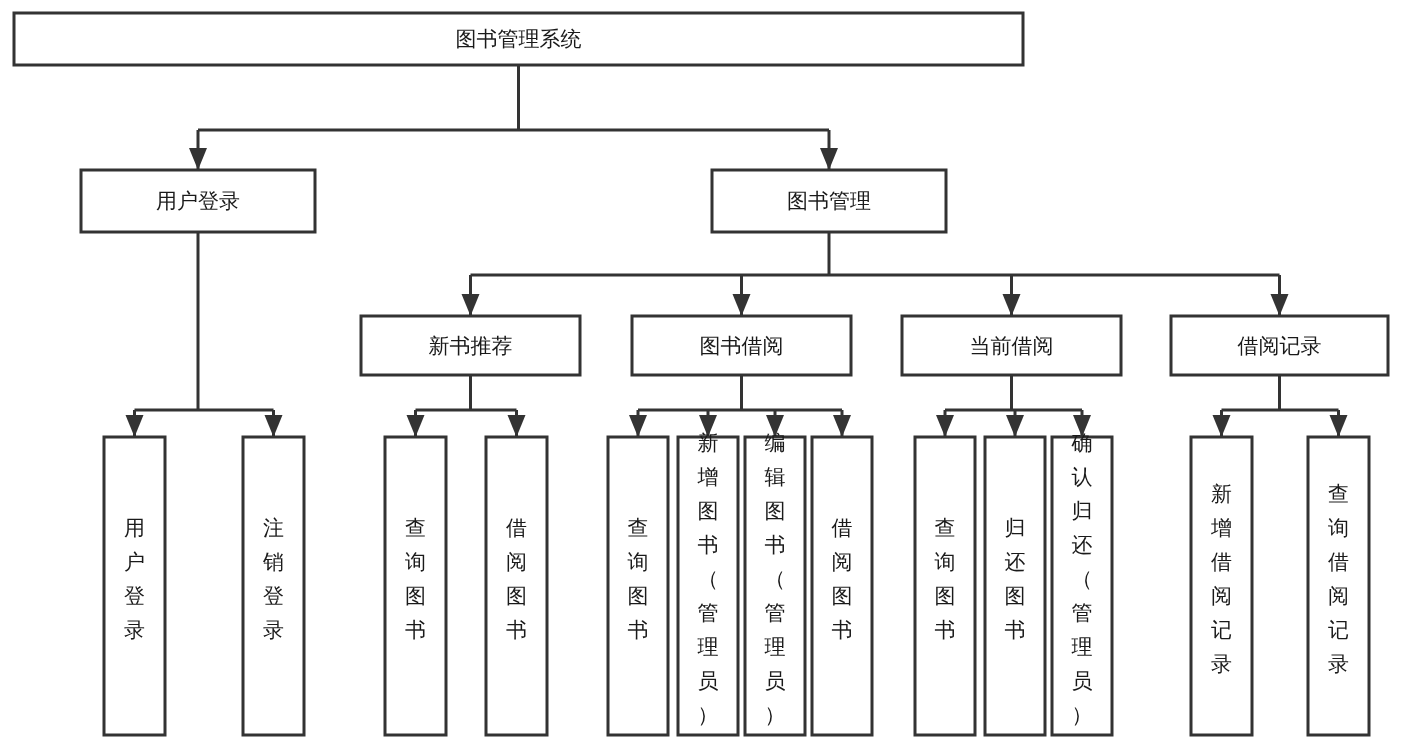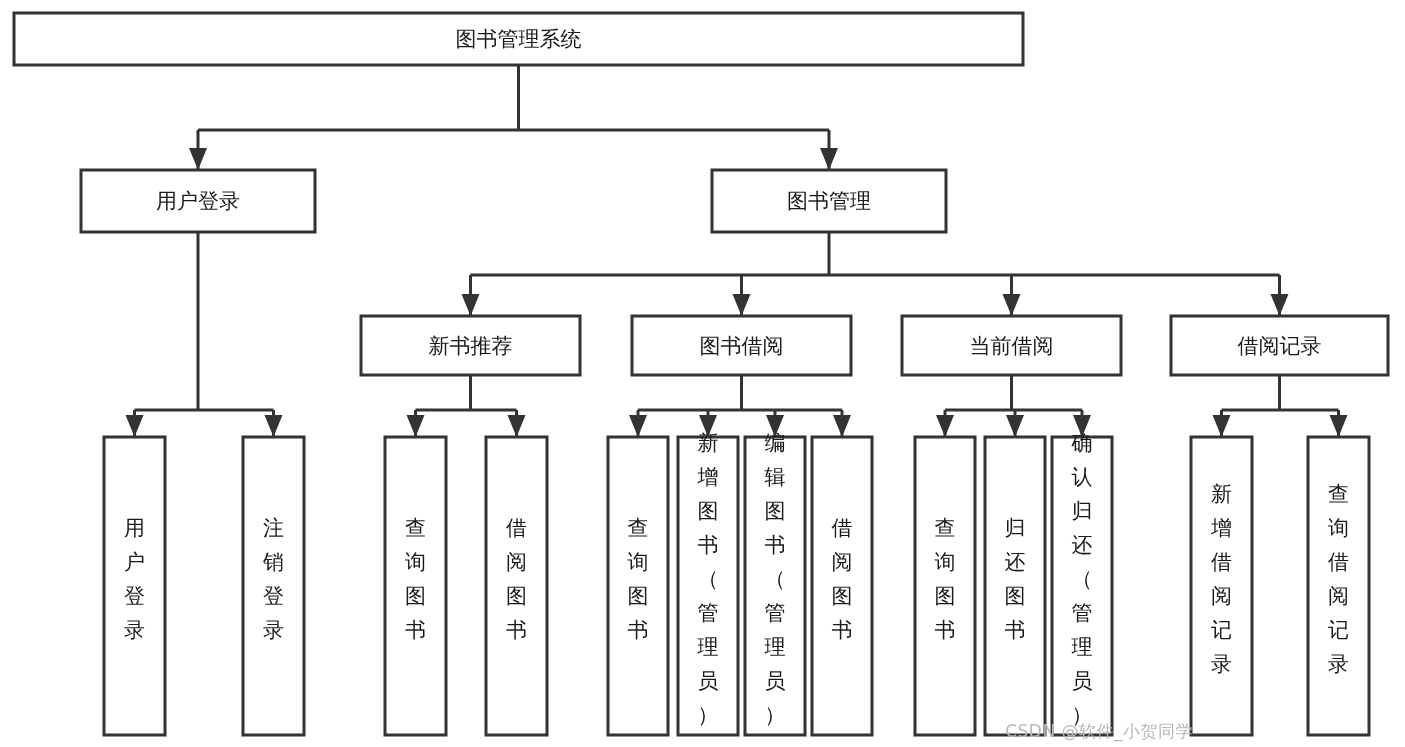--- a/index.html
+++ b/index.html
@@ -198,14 +198,13 @@
         <g>
           <rect x="1191" y="437" width="61" height="298" class="node-box"></rect>
           <text x="1221.5" y="0" class="node-label-v"><tspan x="1221.5" y="501">新</tspan><tspan x="1221.5" y="535">增</tspan><tspan x="1221.5" y="569">借</tspan><tspan x="1221.5" y="603">阅</tspan><tspan x="1221.5" y="637">记</tspan><tspan x="1221.5" y="671">录</tspan></text>
         </g>
         <g>
           <rect x="1308" y="437" width="61" height="298" class="node-box"></rect>
           <text x="1338.5" y="0" class="node-label-v"><tspan x="1338.5" y="501">查</tspan><tspan x="1338.5" y="535">询</tspan><tspan x="1338.5" y="569">借</tspan><tspan x="1338.5" y="603">阅</tspan><tspan x="1338.5" y="637">记</tspan><tspan x="1338.5" y="671">录</tspan></text>
         </g>
       </g>
   </svg>
-  <div class="watermark">CSDN @软件_小贺同学</div>
 </div>
 
 </body></html>

